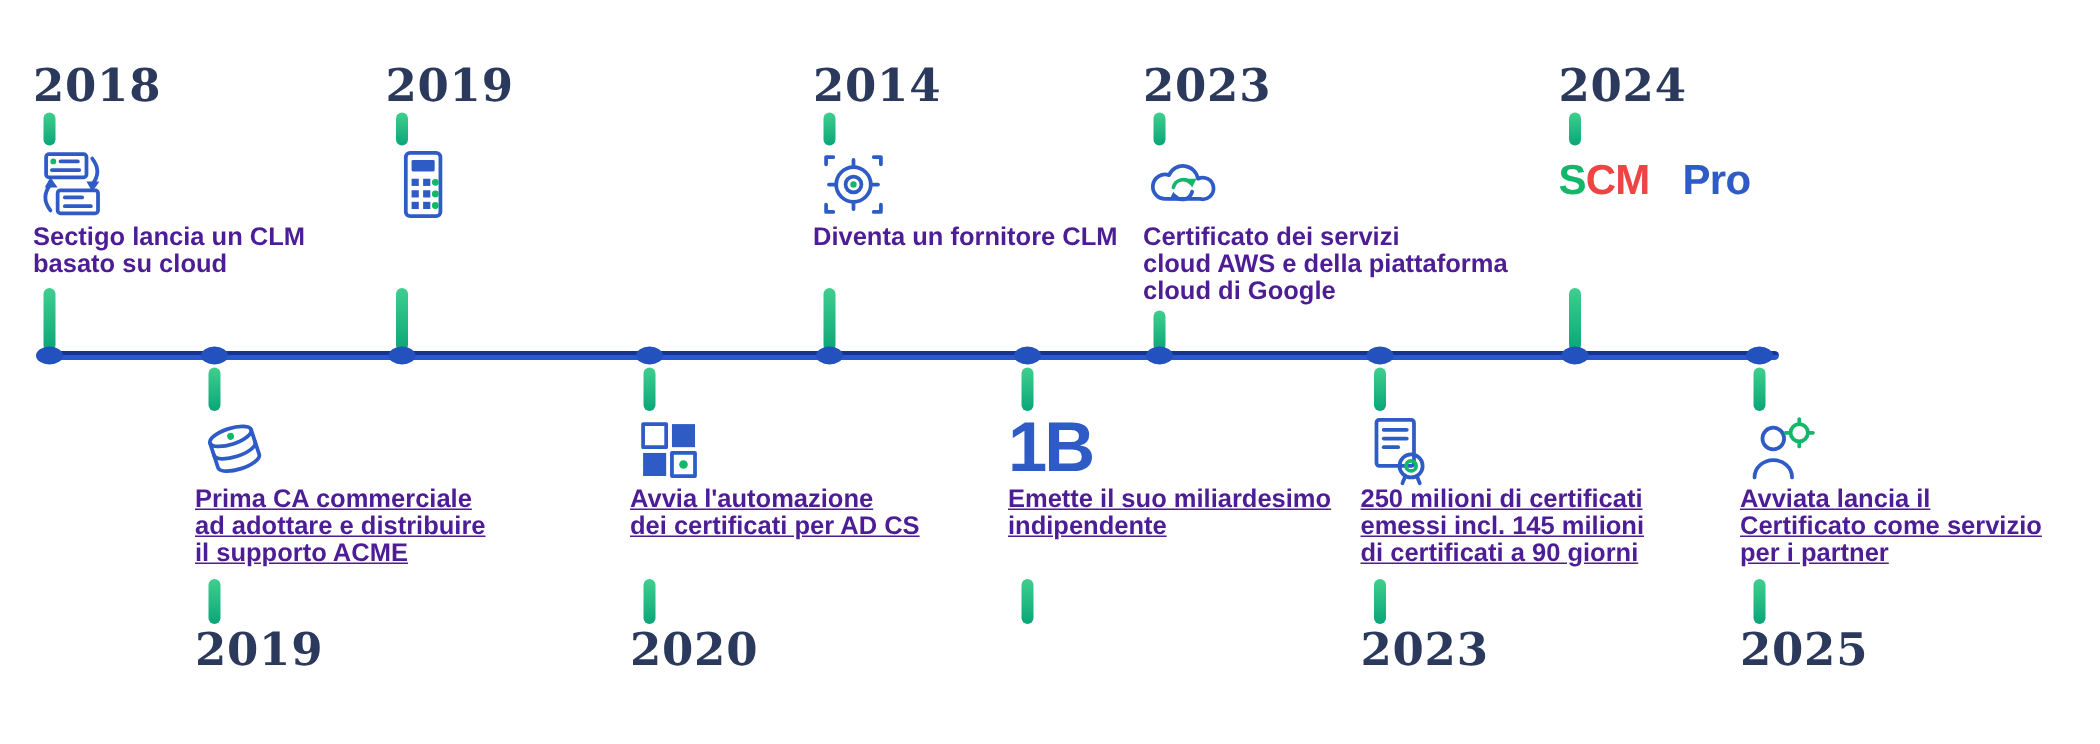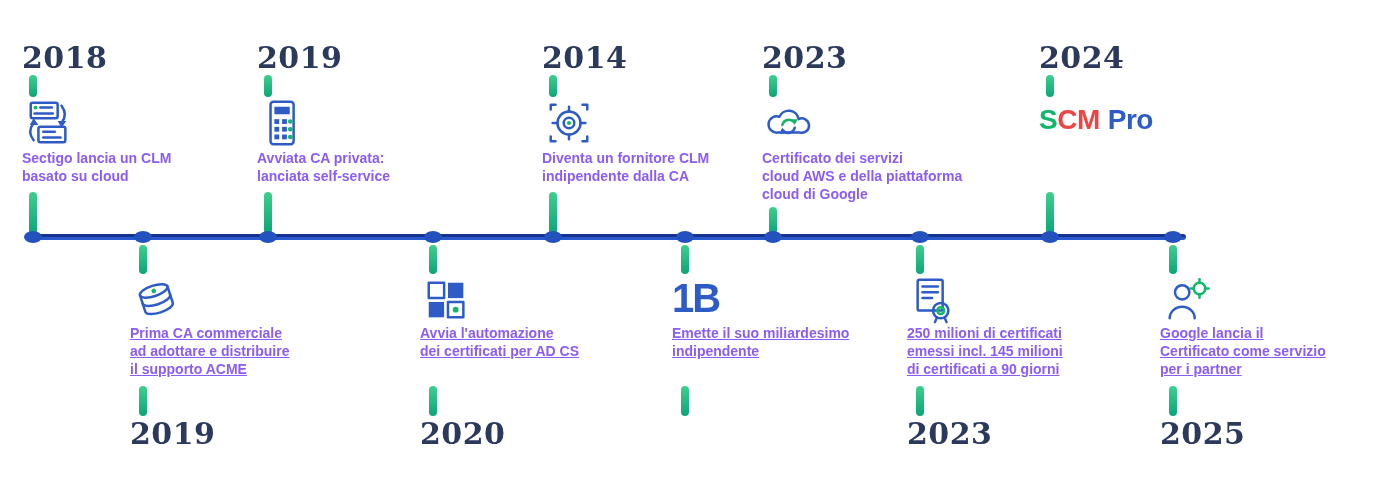--- a/index.html
+++ b/index.html
@@ -7,22 +7,22 @@
           font-family:"Liberation Sans",sans-serif;}
   .axis{position:absolute;left:30px;top:234px;width:1156px;height:6px;border-radius:3px;
         background:linear-gradient(180deg,#16338f 0 45%,#2a58cf 45% 100%);}
   .milestone{position:absolute;top:0;height:496px;width:240px;}
   .year{position:absolute;left:0;font-family:"DejaVu Serif",serif;font-weight:bold;
         font-size:30px;color:#2b3a5c;letter-spacing:0.5px;}
   .bar{position:absolute;width:8px;border-radius:4px;
        background:linear-gradient(180deg,#3fcf8e,#0aa678);}
   .dot{position:absolute;width:18px;height:12px;border-radius:50%;background:#2352be;}
   .icon{position:absolute;left:0;width:58px;height:50px;}
-  .desc{position:absolute;left:0;font-size:14px;line-height:18px;font-weight:bold;
-        color:#8b5cf6;white-space:nowrap;}
+  .desc{position:absolute;left:0;font-size:17px;line-height:18px;font-weight:bold;
+        color:#4c1d95;white-space:nowrap;}
   .desc span{display:block;}
   
   .top .year{top:40px;}
   .top .barA{top:75px;height:22px;left:7px;}
   .top .icon{top:98px;}
   .top .desc{top:149px;}
   .top .barB{top:192px;height:42px;left:7px;}
   .top .dot{top:231px;left:2px;}
   
   .bottom .dot{top:231px;left:4px;}
@@ -30,25 +30,25 @@
   .bottom .icon{top:276px;}
   .bottom .desc{top:324px;text-decoration:underline;}
   .bottom .barB{top:386px;height:30px;left:9px;}
   .bottom .year{top:416px;}
   
   .m1{left:22px;} .m2{left:130px;} .m3{left:257px;} .m4{left:420px;} .m5{left:542px;}
   .m6{left:672px;} .m7{left:762px;} .m8{left:907px;} .m9{left:1039px;} .m10{left:1160px;}
   
   .m7 .barB{top:207px;height:27px;}
   
-  .billion{font-weight:800;color:#2e5bc6;font-size:40px;line-height:44px;letter-spacing:-2px;
+  .billion{font-weight:800;color:#2e5bc6;font-size:47px;line-height:44px;letter-spacing:-2px;
            font-family:"Liberation Sans",sans-serif;}
   .logo{position:absolute;left:0;top:104px;font-weight:800;font-size:28px;line-height:32px;
         font-family:"Liberation Sans",sans-serif;letter-spacing:-0.5px;white-space:nowrap;}
-  .logo .s{color:#12b76a;} .logo .cm{color:#ef4444;} .logo .pro{color:#2e5bc6;margin-left:8px;text-align:center;}
+  .logo .s{color:#12b76a;} .logo .cm{color:#ef4444;} .logo .pro{color:#2e5bc6;margin-left:22px;text-align:center;}
   svg .b{stroke:#2e5bc6;stroke-width:2.6;fill:none;stroke-linecap:round;stroke-linejoin:round;}
   svg .bf{fill:#2e5bc6;stroke:none;}
   svg .g{stroke:#12b76a;stroke-width:2.6;fill:none;stroke-linecap:round;}
   svg .gf{fill:#12b76a;stroke:none;}
 </style>
 </head>
 <body>
 
 <div class="canvas">
 
@@ -114,25 +114,20 @@
         <rect class="bf" x="25" y="22" width="5" height="5"></rect>
         <circle class="gf" cx="33.5" cy="24.5" r="2.4"></circle>
         <rect class="bf" x="17" y="30" width="5" height="5"></rect>
         <rect class="bf" x="25" y="30" width="5" height="5"></rect>
         <circle class="gf" cx="33.5" cy="32.5" r="2.4"></circle>
         <rect class="bf" x="17" y="38" width="5" height="5"></rect>
         <rect class="bf" x="25" y="38" width="5" height="5"></rect>
         <circle class="gf" cx="33.5" cy="40.5" r="2.4"></circle>
       </svg>
     </div>
-    <div class="desc">
-      <span>Avviata CA privata:</span>
-      <span>lanciata self-service</span>
-      <span></span>
-    </div>
     <div class="bar barB"></div>
     <div class="dot"></div>
   </div>
 
   <div class="milestone bottom m4">
     <div class="dot"></div>
     <div class="bar barA"></div>
     <div class="icon">
       <svg viewBox="0 0 54 52" width="54" height="50">
         <rect class="b" x="8" y="7" width="16" height="16"></rect>
@@ -164,21 +159,20 @@
         <line class="b" x1="39" y1="26" x2="44" y2="26"></line>
         <path class="b" d="M8 12 v-5 h5"></path>
         <path class="b" d="M41 7 h5 v5"></path>
         <path class="b" d="M46 40 v5 h-5"></path>
         <path class="b" d="M13 45 h-5 v-5"></path>
         <circle class="gf" cx="27" cy="26" r="2.2"></circle>
       </svg>
     </div>
     <div class="desc">
       <span>Diventa un fornitore CLM</span>
-      <span>indipendente dalla CA</span>
       <span></span>
     </div>
     <div class="bar barB"></div>
     <div class="dot"></div>
   </div>
 
   <div class="milestone bottom m6">
     <div class="dot"></div>
     <div class="bar barA"></div>
     <div class="icon billion">1B</div>
@@ -253,21 +247,21 @@
         <circle class="b" cx="22" cy="17" r="7.5"></circle>
         <path class="b" d="M9 44 a13 12 0 0 1 26 0"></path>
         <circle class="g" cx="40" cy="13" r="6"></circle>
         <line class="g" x1="40" y1="3.5" x2="40" y2="6"></line>
         <line class="g" x1="40" y1="20" x2="40" y2="22.5"></line>
         <line class="g" x1="30.5" y1="13" x2="33" y2="13"></line>
         <line class="g" x1="47" y1="13" x2="49.5" y2="13"></line>
       </svg>
     </div>
     <div class="desc">
-      <span>Google lancia il</span>
+      <span>Avviata lancia il</span>
       <span>Certificato come servizio</span>
       <span>per i partner</span>
     </div>
     <div class="bar barB"></div>
     <div class="year">2025</div>
   </div>
 
 </div>
 
 </body></html>

